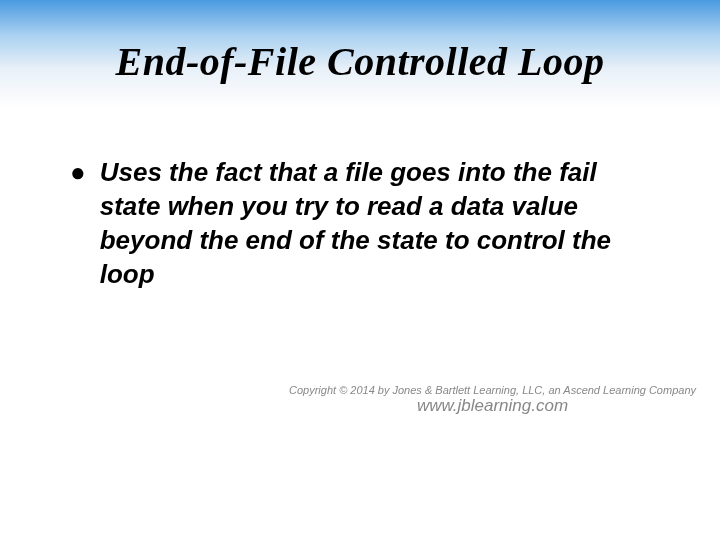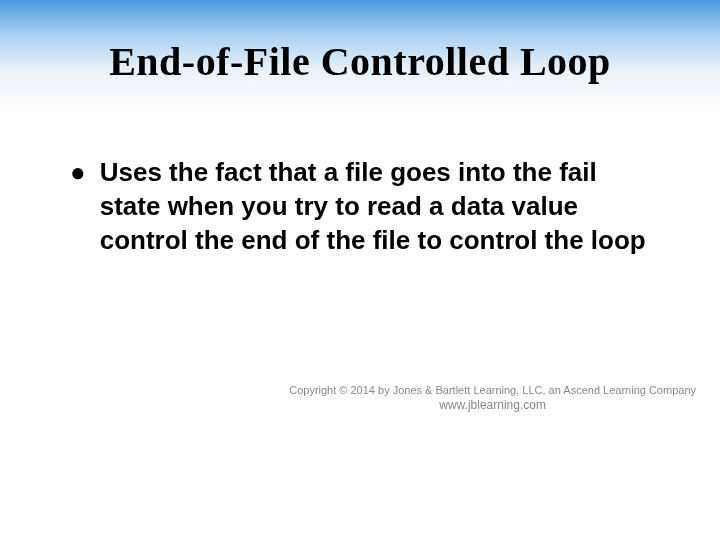--- a/index.html
+++ b/index.html
@@ -3,20 +3,21 @@
 <meta charset="utf-8">
 <style>
   * { margin: 0; padding: 0; box-sizing: border-box; }
   html, body { width: 720px; height: 540px; overflow: hidden; }
   .slide {
     width: 720px;
     height: 431px;
     background: linear-gradient(to bottom, #4a9ae0 0%, #a8d0f0 8%, #e8f0f8 16%, #ffffff 25%, #ffffff 100%);
     position: relative;
     font-family: Arial, Helvetica, sans-serif;
+    font-style: italic;
   }
   .title {
     font-family: "Times New Roman", Times, serif;
     font-size: 40px;
     font-weight: bold;
     color: #000;
     text-align: center;
     padding-top: 38px;
     letter-spacing: 0.5px;
   }
@@ -44,33 +45,33 @@
     position: absolute;
     bottom: 18px;
     right: 24px;
     text-align: center;
     color: #888;
     font-size: 11px;
     line-height: 15px;
   }
   .footer .url {
     color: #888;
-    font-size: 12px;
+    font-size: 17px;
   }
 </style>
 </head>
 <body>
 
 <div class="slide">
   <div class="title">End-of-File Controlled Loop</div>
 
   <div class="content">
     <div class="bullet-item">
       <span class="bullet-dot">●</span>
-      <span class="bullet-text">Uses the fact that a file goes into the fail state when you try to read a data value control the end of the file to control the loop</span>
+      <span class="bullet-text">Uses the fact that a file goes into the fail state when you try to read a data value beyond the end of the state to control the loop</span>
     </div>
   </div>
 
   <div class="footer">
     <div>Copyright © 2014 by Jones &amp; Bartlett Learning, LLC, an Ascend Learning Company</div>
     <div class="url">www.jblearning.com</div>
   </div>
 </div>
 
 </body></html>

